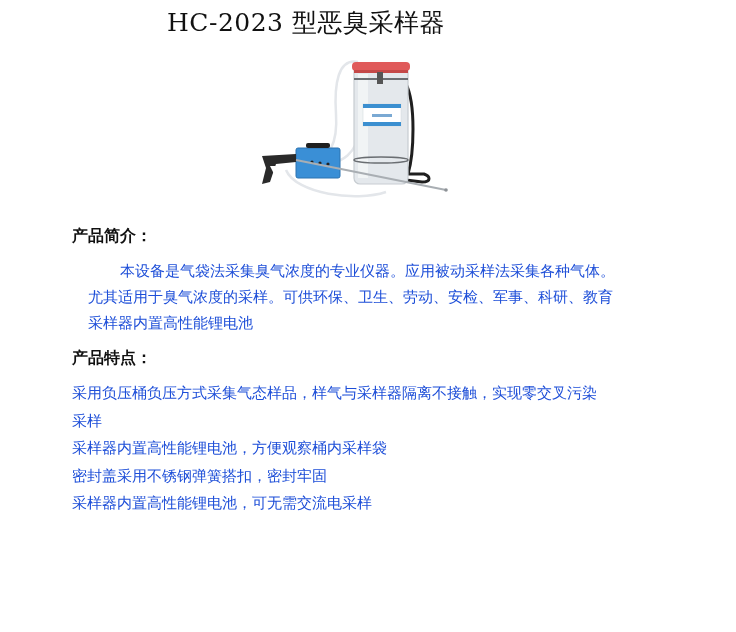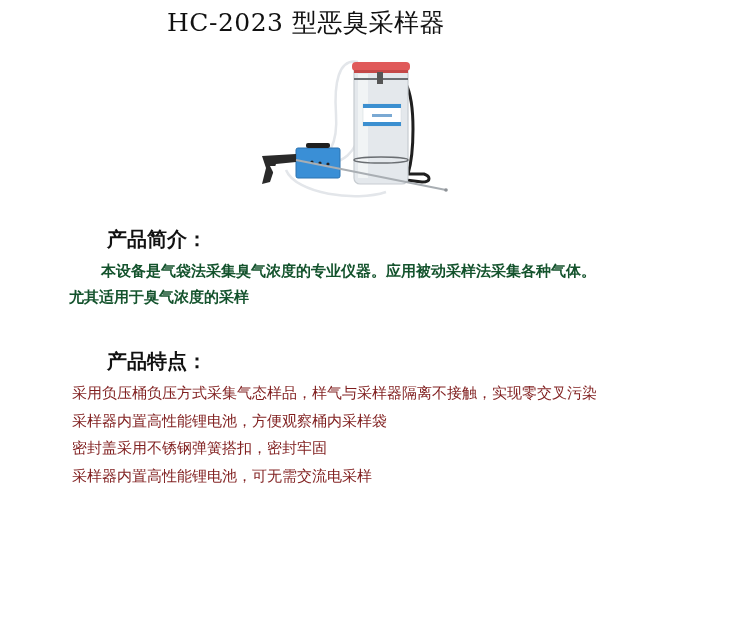--- a/index.html
+++ b/index.html
@@ -4,30 +4,30 @@
 <style>
   html, body { margin: 0; padding: 0; background: #ffffff; }
   body { width: 736px; height: 632px; position: relative; overflow: hidden; color: #222; }
   .title {
     position: absolute; left: 0; top: 6px; width: 612px; text-align: center;
     font-family: "DejaVu Serif", "Liberation Serif", serif; font-size: 25px; color: #111; letter-spacing: 0.5px;
   }
   .product-image { position: absolute; left: 246px; top: 44px; width: 250px; height: 176px; }
   .section-heading {
     position: absolute; left: 72px; font-family: "DejaVu Sans", sans-serif; font-weight: bold;
-    font-size: 20px; color: #111; margin-left: 35px;
+    font-size: 16px; color: #111;
   }
   .intro {
-    position: absolute; left: 69px; top: 258px; width: 600px;
-    font-family: "DejaVu Sans", sans-serif; font-size: 15px; line-height: 26px; color: #14532d; font-weight: bold;
+    position: absolute; left: 88px; top: 258px; width: 600px;
+    font-family: "DejaVu Sans", sans-serif; font-size: 15px; line-height: 26px; color: #1d4ed8;
   }
   .intro .indent { display: inline-block; width: 32px; }
   .features {
     position: absolute; left: 72px; top: 380px; width: 600px;
-    font-family: "DejaVu Sans", sans-serif; font-size: 15px; line-height: 27.5px; color: #7f1d1d;
+    font-family: "DejaVu Sans", sans-serif; font-size: 15px; line-height: 27.5px; color: #1d4ed8;
     margin: 0; padding: 0; list-style: none;
   }
   .features li { margin: 0; padding: 0; }
 </style>
 </head>
 <body>
 
 <div class="title">HC-2023 型恶臭采样器</div>
 
 <div class="product-image">
@@ -67,23 +67,25 @@
     <circle cx="200" cy="146" r="1.8" fill="#8d9296"></circle>
 
     <path d="M40 126 C 50 150, 110 158, 140 148" fill="none" stroke="#e3e6ea" stroke-width="2.5"></path>
   </svg>
 </div>
 
 <div class="section-heading" style="top:226px;">产品简介：</div>
 
 <div class="intro">
   <div><span class="indent"></span><span>本设备是气袋法采集臭气浓度的专业仪器。应用被动采样法采集各种气体。</span></div>
-  <div>尤其适用于臭气浓度的采样</div>
+  <div>尤其适用于臭气浓度的采样。可供环保、卫生、劳动、安检、军事、科研、教育</div>
+  <div>采样器内置高性能锂电池</div>
 </div>
 
 <div class="section-heading" style="top:348px;font-family:Liberation Serif, serif;">产品特点：</div>
 
 <ul class="features">
   <li>采用负压桶负压方式采集气态样品，样气与采样器隔离不接触，实现零交叉污染</li>
+  <li>采样</li>
   <li>采样器内置高性能锂电池，方便观察桶内采样袋</li>
   <li>密封盖采用不锈钢弹簧搭扣，密封牢固</li>
   <li>采样器内置高性能锂电池，可无需交流电采样</li>
 </ul>
 
 </body></html>

